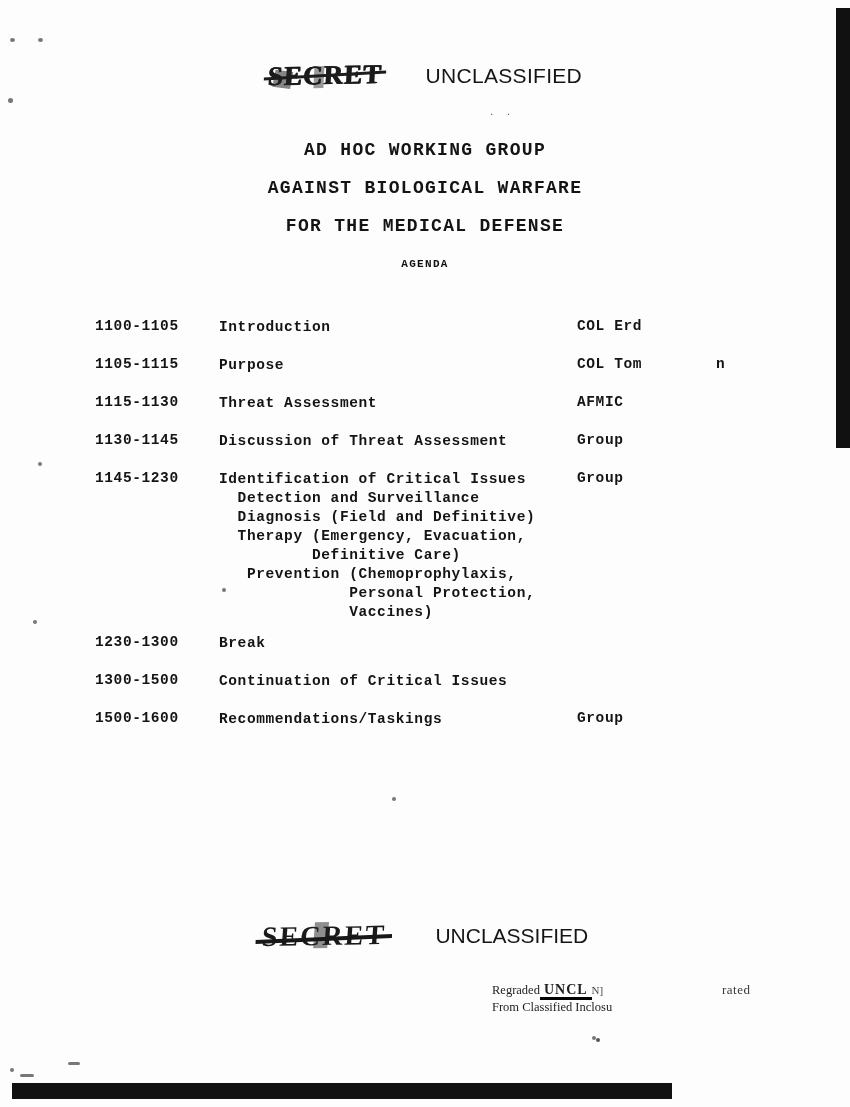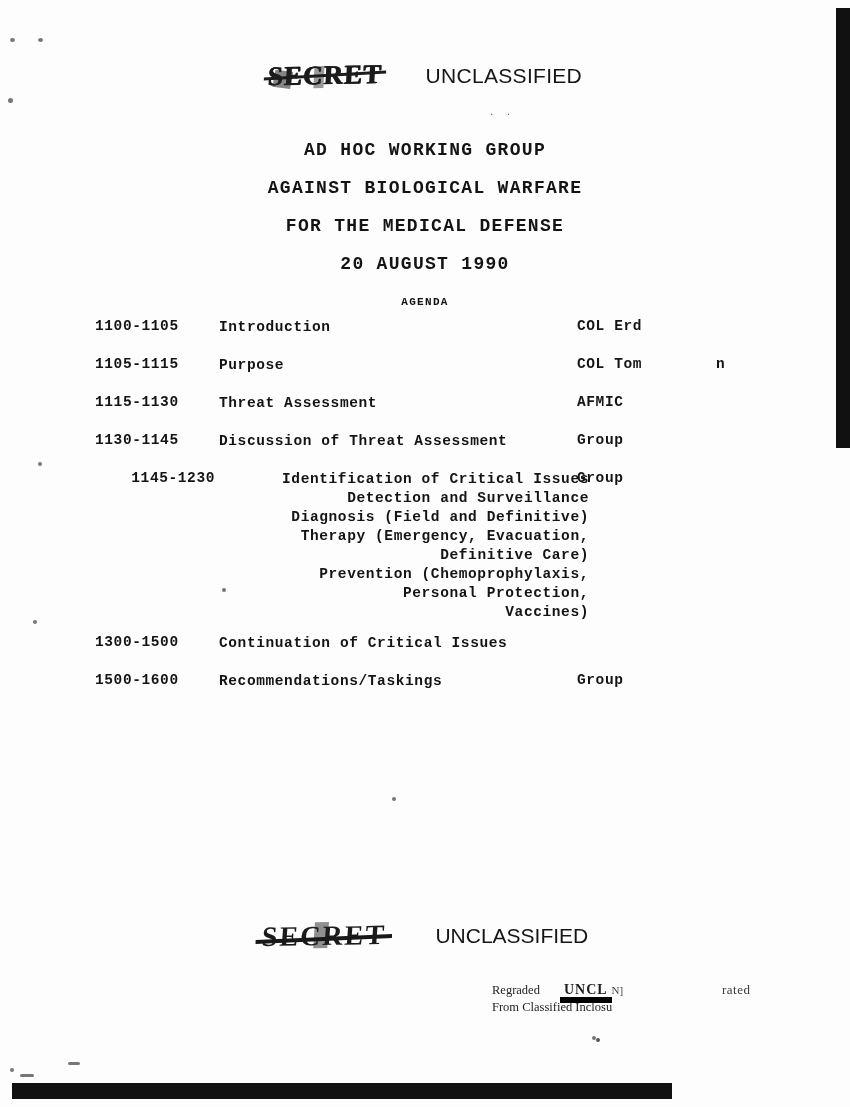--- a/index.html
+++ b/index.html
@@ -249,23 +249,22 @@
     font-size: 12.5px;
     color: #1d1d1d;
     line-height: 16px;
   }
   .regrade .line1 { white-space: nowrap; }
   .regrade .hand {
     font-family: "Liberation Serif", serif;
     font-weight: bold;
     font-size: 14px;
     letter-spacing: 1px;
-    border-bottom: 6px solid #000000;
+    border-bottom: 3px solid #000000;
     padding: 0 4px;
-    margin-left: 20px;
   }
   .regrade .faint {
     color: #444;
     font-size: 11px;
   }
   .regrade .line2 { white-space: nowrap; margin-top: 1px; }
   .regrade-right {
     position: absolute;
     top: 982px;
     left: 722px;
@@ -307,21 +306,20 @@
       <span>SECRET</span>
     </span>
     <span class="unclass-top">UNCLASSIFIED</span>
   </div>
   <div class="stamp-dots">. .</div>
 
   <div class="title-block">
     <div class="title-line">AD HOC WORKING GROUP</div>
     <div class="title-line">AGAINST BIOLOGICAL WARFARE</div>
     <div class="title-line">FOR THE MEDICAL DEFENSE</div>
-    <div class="title-line tight">20 AUGUST 1990</div>
     <div class="agenda-word">AGENDA</div>
   </div>
 
   <div class="agenda">
 
     <div class="row">
       <div class="time">1100-1105</div>
       <div class="desc">Introduction</div>
       <div class="who">COL Erd</div>
     </div>
@@ -338,33 +336,38 @@
       <div class="desc">Threat Assessment</div>
       <div class="who">AFMIC</div>
     </div>
 
     <div class="row">
       <div class="time">1130-1145</div>
       <div class="desc">Discussion of Threat Assessment</div>
       <div class="who">Group</div>
     </div>
 
-    <div class="row block" style="min-height:140px;text-align:right;">
+    <div class="row block" style="min-height:140px;">
       <div class="time">1145-1230</div>
       <div class="desc">Identification of Critical Issues
   Detection and Surveillance
   Diagnosis (Field and Definitive)
   Therapy (Emergency, Evacuation,
           Definitive Care)
    Prevention (Chemoprophylaxis,
               Personal Protection,
               Vaccines)</div>
       <div class="who">Group</div>
     </div>
 
+    <div class="row">
+      <div class="time">1230-1300</div>
+      <div class="desc">Break</div>
+      <div class="who"></div>
+    </div>
 
     <div class="row">
       <div class="time">1300-1500</div>
       <div class="desc">Continuation of Critical Issues</div>
       <div class="who"></div>
     </div>
 
     <div class="row">
       <div class="time">1500-1600</div>
       <div class="desc">Recommendations/Taskings</div>

